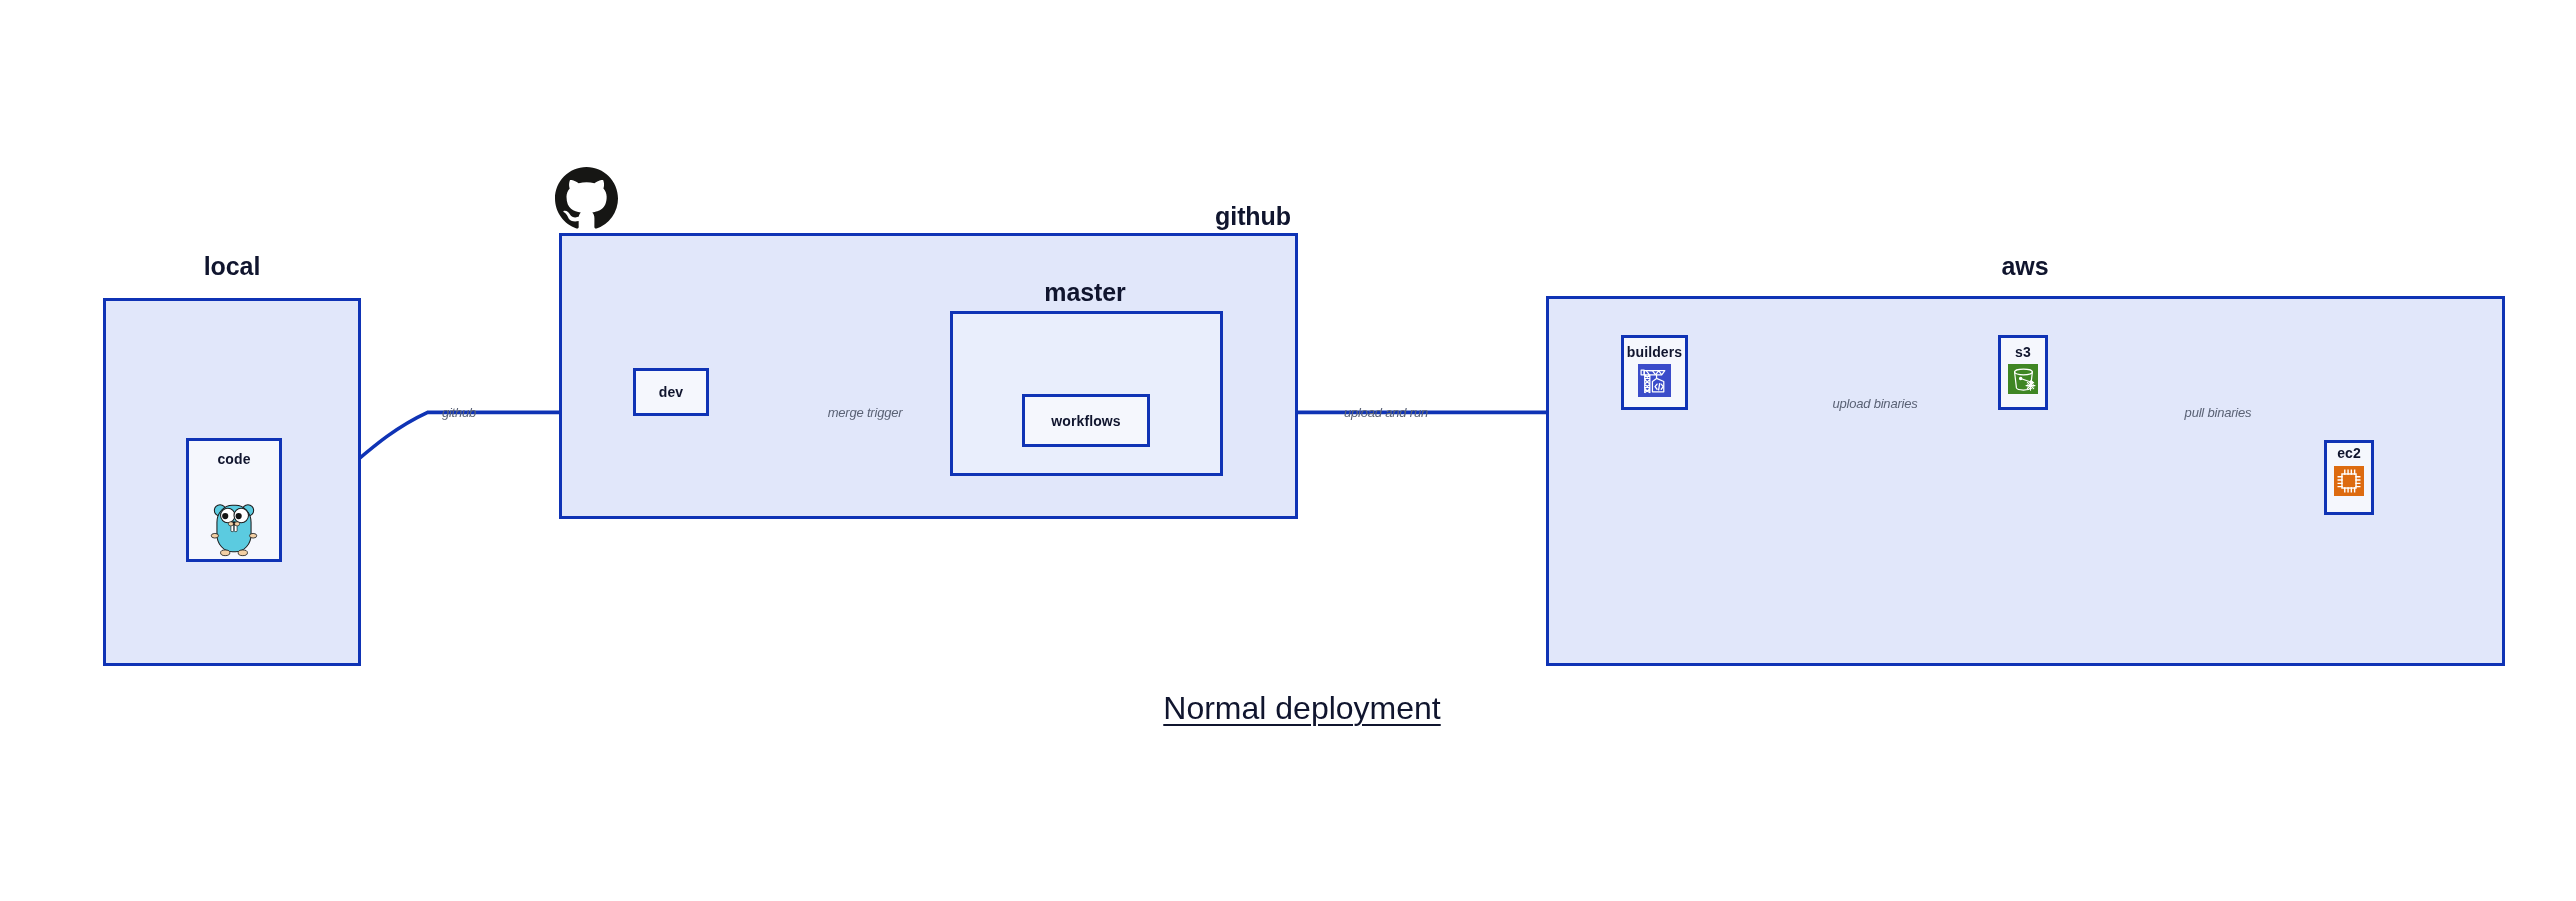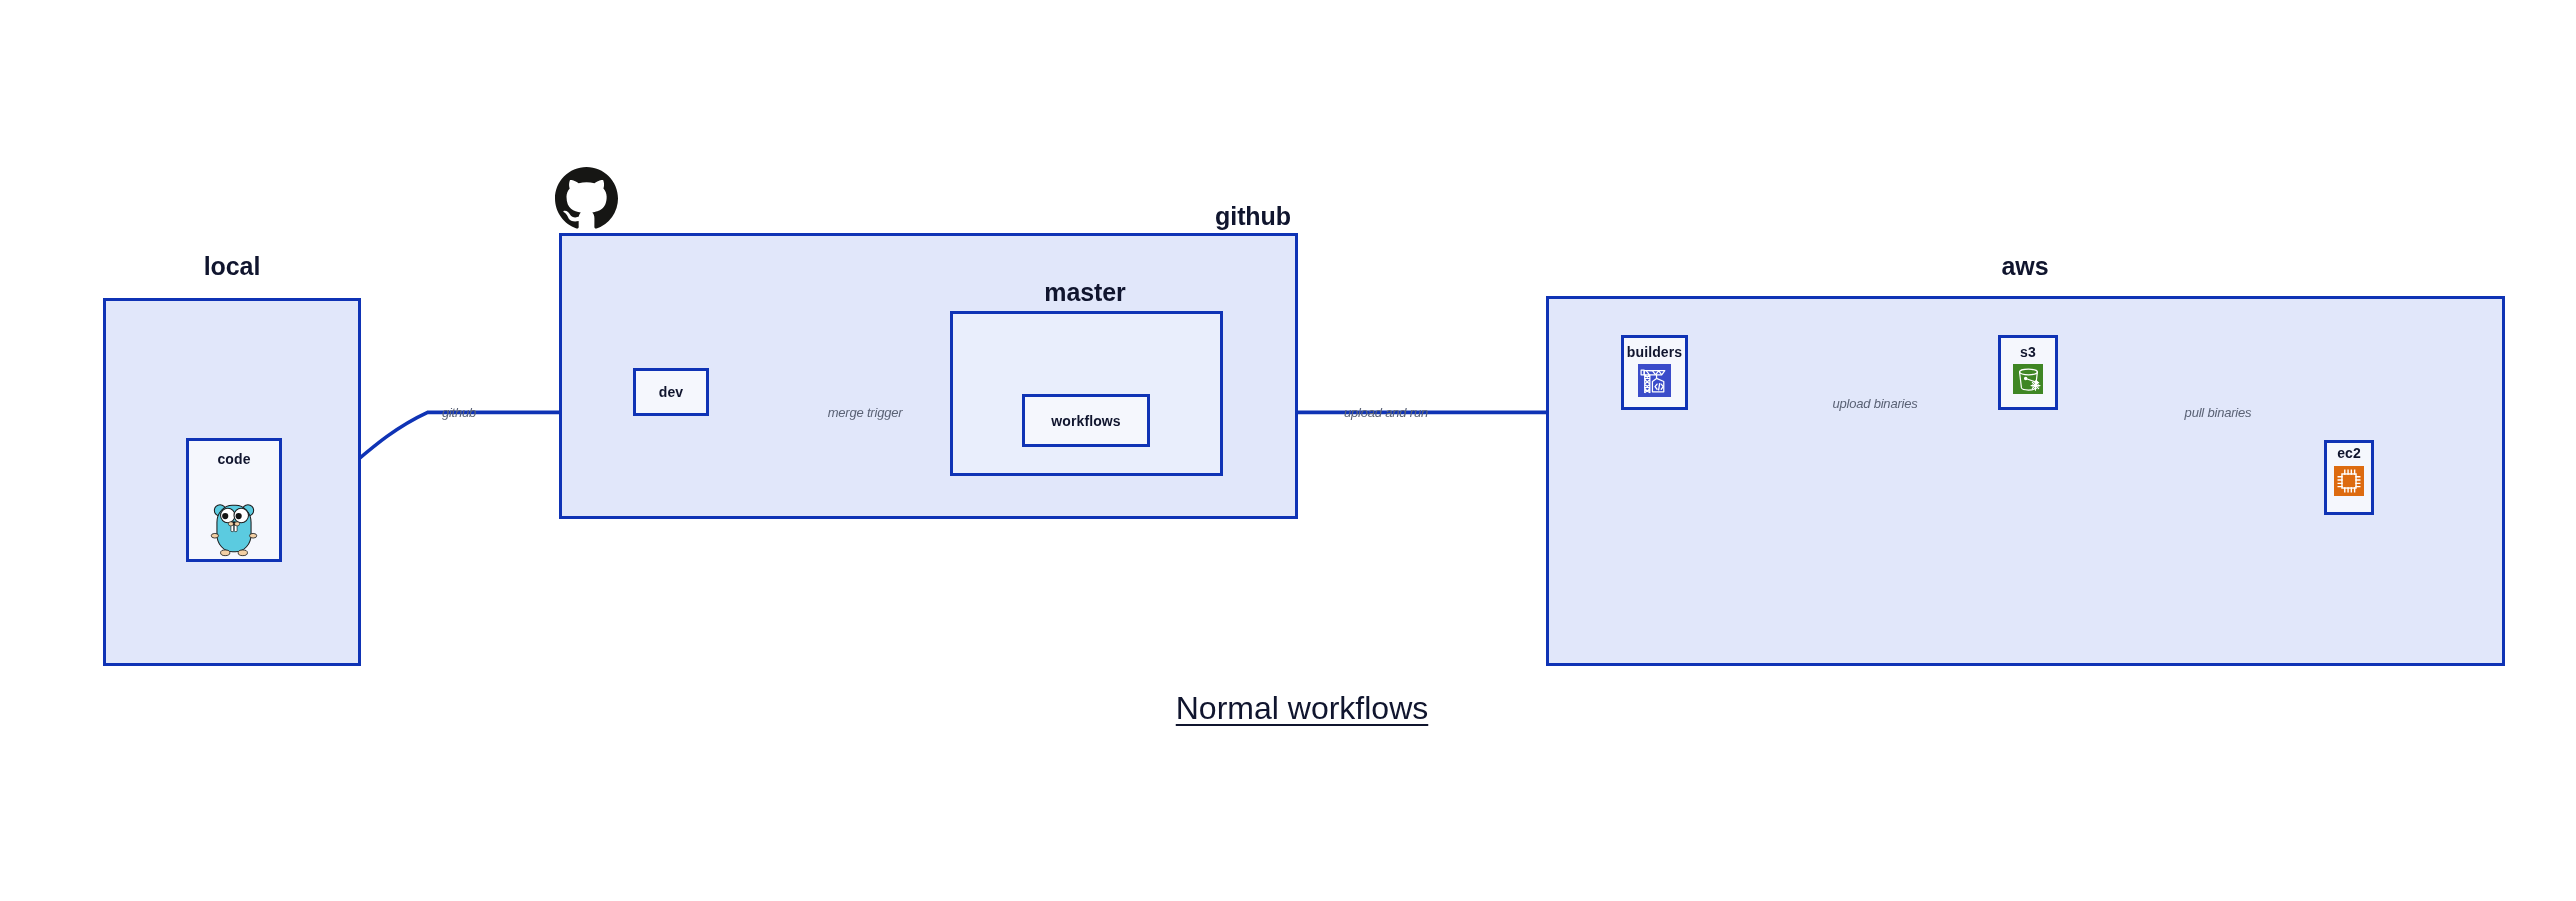--- a/index.html
+++ b/index.html
@@ -203,21 +203,21 @@
         <path d="M36 28 L50 34 L50 54 L28 54 L28 34 Z"></path>
       </g>
       <g fill="none" stroke="#ffffff" stroke-width="2.6" stroke-linecap="round" stroke-linejoin="round">
         <path d="M37 39 L33 44 L37 49"></path>
         <path d="M45 39 L49 44 L45 49"></path>
         <path d="M42 38 L40 50"></path>
       </g>
     </svg>
   </div>
 
-  <div class="node" style="left:1998px; top:335px; width:60px; height:75px;">
+  <div class="node" style="left:1998px; top:335px; width:50px; height:75px;">
     <div class="node-label" style="margin-top:5.7px;">s3</div>
     <svg class="node-icon" width="30" height="30" viewBox="0 0 64 64" style="margin-top:4.6px;" xmlns="http://www.w3.org/2000/svg">
       <rect x="0" y="0" width="64" height="64" fill="#3f8624"></rect>
       <g fill="none" stroke="#ffffff" stroke-width="2.6" stroke-linecap="round" stroke-linejoin="round">
 
         <path d="M14 17 L18 51 C19 54 27 55.5 33 55.5 C39 55.5 47 54 48 51 L52 17"></path>
 
         <ellipse cx="33" cy="17" rx="19" ry="6"></ellipse>
 
         <path d="M27 31 L50 39"></path>
@@ -255,16 +255,16 @@
   <div class="edge-label" style="left:459px; top:412px;">github</div>
 
   <div class="edge-label" style="left:865px; top:412px;">merge trigger</div>
 
   <div class="edge-label" style="left:1386px; top:412px;">upload and run</div>
 
   <div class="edge-label" style="left:1875px; top:403px;">upload binaries</div>
 
   <div class="edge-label" style="left:2218px; top:412px;">pull binaries</div>
 
-  <div id="diagram-title" style="left:1302px; top:690px;">Normal workflows</div>
+  <div id="diagram-title" style="left:1302px; top:690px;">Normal deployment</div>
 
 </div>
 
 
 </body></html>

